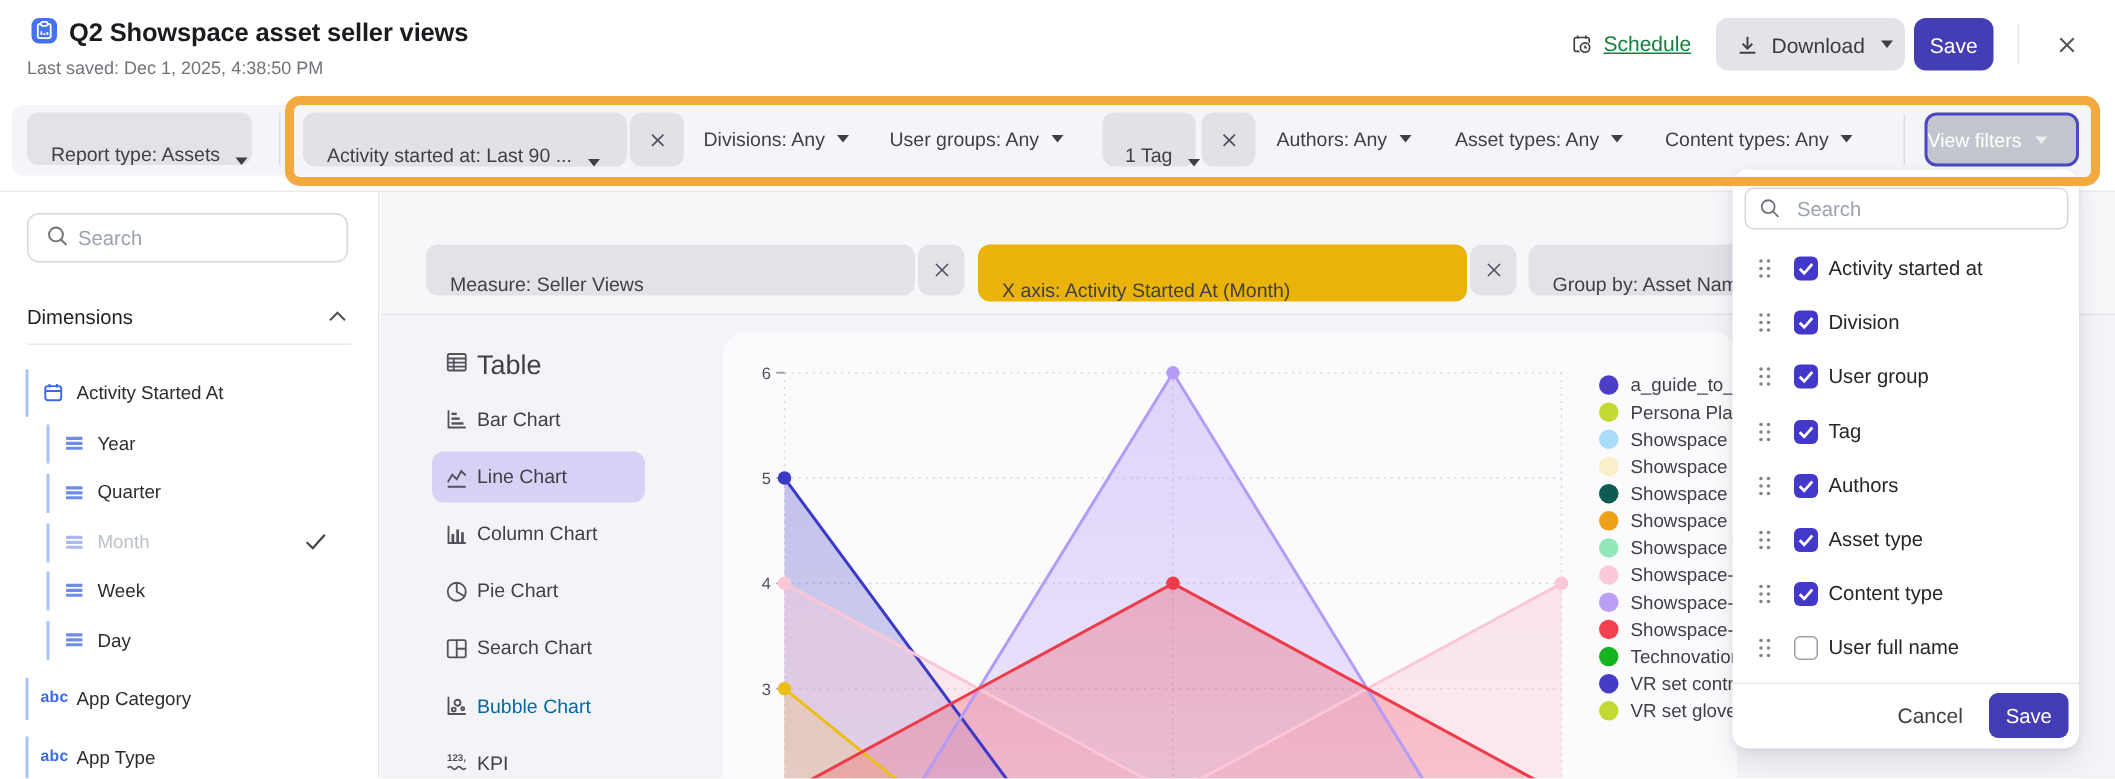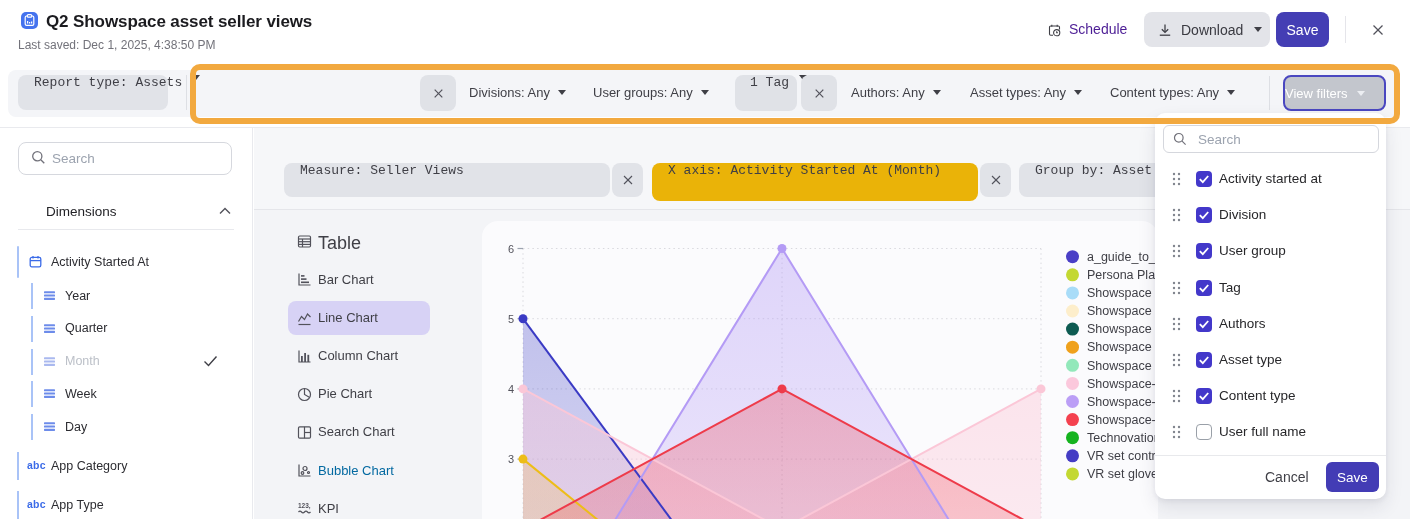--- a/index.html
+++ b/index.html
@@ -1,20 +1,20 @@
 <!DOCTYPE html>
 <html><head>
 <meta charset="utf-8">
 <style>
   * { margin:0; padding:0; box-sizing:border-box; }
   html,body { width:1410px; height:519px; overflow:hidden; font-family:"Liberation Sans", sans-serif; background:#fff; }
   .abs { position:absolute; }
   #page { position:relative; width:1410px; height:519px; background:#fff; }
   .caret { display:inline-block; width:0; height:0; border-left:4.5px solid transparent; border-right:4.5px solid transparent; border-top:5.5px solid #3f3f46; vertical-align:middle; }
-  .chip { position:absolute; background:#e1e3e8; border-radius:8px; color:#3f3f46; font-size:13px; display:flex; align-items:flex-start; white-space:nowrap;font-family:Liberation Mono, monospace; }
+  .chip { position:absolute; background:#e1e3e8; border-radius:8px; color:#3f3f46; font-size:13px; display:flex; align-items:flex-end; white-space:nowrap; }
   .xbox { position:absolute; background:#e1e3e8; border-radius:8px; color:#52525b; display:flex; align-items:center; justify-content:center; }
   .ftxt { position:absolute; color:#3f3f46; font-size:13px; display:flex; align-items:center; gap:8px; height:35px; white-space:nowrap; }
 </style>
 </head>
 <body>
 <div id="page">
 
   <div class="abs" style="left:0;top:0;width:1410px;height:128px;background:#fff;border-bottom:1px solid #e9eaee;"></div>
 
   <div class="abs" style="left:21px;top:12px;width:17px;height:17px;background:#4573ee;border-radius:5px;">
@@ -31,21 +31,21 @@
 
   <div class="abs" style="left:1048px;top:23px;width:13px;height:13px;">
     <svg width="13" height="13" viewBox="0 0 13 13" fill="none" stroke="#3f3f46" stroke-width="1.1">
       <path d="M11.5 5.5 V3.2 a1.2 1.2 0 0 0 -1.2 -1.2 H2.7 a1.2 1.2 0 0 0 -1.2 1.2 V10 a1.2 1.2 0 0 0 1.2 1.2 h2.3"></path>
       <line x1="3.8" y1="0.7" x2="3.8" y2="2.8"></line>
         <line x1="9.2" y1="0.7" x2="9.2" y2="2.8"></line>
       <circle cx="8.7" cy="8.7" r="3.1"></circle>
       <path d="M8.7 7.3 v1.5 h1.2"></path>
     </svg>
   </div>
-  <div class="abs" style="left:1069px;top:21px;font-size:14px;color:#4c1d95;">Schedule</div>
+  <div class="abs" style="left:1069px;top:21px;font-size:14px;color:#15803d;text-decoration:underline;">Schedule</div>
 
   <div class="abs" style="left:1144px;top:12px;width:126px;height:35px;background:#e3e4e9;border-radius:8px;display:flex;align-items:center;">
     <svg style="margin-left:14px;" width="14" height="14" viewBox="0 0 14 14" fill="none" stroke="#3f3f46" stroke-width="1.3">
       <path d="M7 1.5 V9"></path>
         <path d="M3.8 6.2 7 9.4 10.2 6.2"></path>
         <path d="M1.8 12.2 h10.4"></path>
     </svg>
     <span style="margin-left:9px;font-size:14px;color:#3a3a41;">Download</span>
     <span class="caret" style="margin-left:11px;"></span>
   </div>
@@ -56,20 +56,21 @@
   <svg class="abs" style="left:1372px;top:24px;" width="12" height="12" viewBox="0 0 12 12" stroke="#52525b" stroke-width="1.3">
       <line x1="1.5" y1="1.5" x2="10.5" y2="10.5"></line>
       <line x1="10.5" y1="1.5" x2="1.5" y2="10.5"></line>
     </svg>
 
   <div class="abs" style="left:8px;top:70px;width:1392px;height:47px;background:#f4f5f8;border-radius:8px;"></div>
 
   <div class="chip" style="left:18px;top:75px;width:150px;height:35px;padding-left:16px;">Report type: Assets<span class="caret" style="margin-left:10px;"></span></div>
   <div class="abs" style="left:186px;top:75px;width:1px;height:35px;background:#dddfe4;"></div>
 
+  <div class="chip" style="left:202px;top:75px;width:216px;height:36px;padding-left:16px;background:#e0e2e7;">Activity started at: Last 90 ...<span class="caret" style="margin-left:11px;"></span></div>
   <div class="xbox" style="left:420px;top:75px;width:36px;height:36px;background:#e0e2e7;">
     <svg width="9" height="9" viewBox="0 0 9 9" stroke="#52525b" stroke-width="1.2">
         <line x1="0.7" y1="0.7" x2="8.3" y2="8.3"></line>
         <line x1="8.3" y1="0.7" x2="0.7" y2="8.3"></line>
       </svg>
   </div>
 
   <div class="ftxt" style="left:593px;top:75px;">User groups: Any<span class="caret"></span></div>
   <div class="ftxt" style="left:469px;top:75px;">Divisions: Any<span class="caret"></span></div>
 
@@ -90,21 +91,21 @@
   <div class="abs" style="left:1283px;top:75px;width:103px;height:36px;background:#c3c6cd;border:2px solid #4a47c0;border-radius:8px;display:flex;align-items:center;color:#fff;font-size:13px;z-index:30;">View filters<span class="caret" style="margin-left:9px;border-top-color:#eceef2;"></span></div>
 
   <div class="abs" style="left:0;top:128px;width:253px;height:391px;background:#fff;border-right:1px solid #e9eaee;"></div>
   <div class="abs" style="left:18px;top:142px;width:214px;height:33px;border:1px solid #d6d8de;border-radius:8px;background:#fff;"></div>
   <svg class="abs" style="left:31px;top:150px;" width="15" height="15" viewBox="0 0 15 15" fill="none" stroke="#71717a" stroke-width="1.3">
       <circle cx="6.3" cy="6.3" r="4.6"></circle>
       <line x1="9.8" y1="9.8" x2="13.3" y2="13.3"></line>
     </svg>
   <div class="abs" style="left:52px;top:151px;font-size:13.5px;color:#9ca3af;">Search</div>
 
-  <div class="abs" style="left:18px;top:204px;font-size:13.5px;color:#232327;margin-left:28px;">Dimensions</div>
+  <div class="abs" style="left:18px;top:204px;font-size:13.5px;color:#232327;">Dimensions</div>
   <svg class="abs" style="left:219px;top:207px;" width="12" height="8" viewBox="0 0 12 8" fill="none" stroke="#52525b" stroke-width="1.4">
       <path d="M1 6.5 L6 1.5 L11 6.5"></path>
     </svg>
   <div class="abs" style="left:18px;top:229px;width:216px;height:1px;background:#e8e9ed;"></div>
 
   <div class="abs" style="left:17px;top:246px;width:2px;height:32px;background:#a9c3f7;border-radius:1px;"></div>
   <svg class="abs" style="left:29px;top:255px;" width="13" height="13" viewBox="0 0 13 13" fill="none" stroke="#3b6be8" stroke-width="1.3">
     <rect x="1.2" y="2.4" width="10.6" height="9.4" rx="1.6"></rect>
       <line x1="1.2" y1="5.6" x2="11.8" y2="5.6"></line>
     <line x1="4" y1="1" x2="4" y2="3.4"></line>

